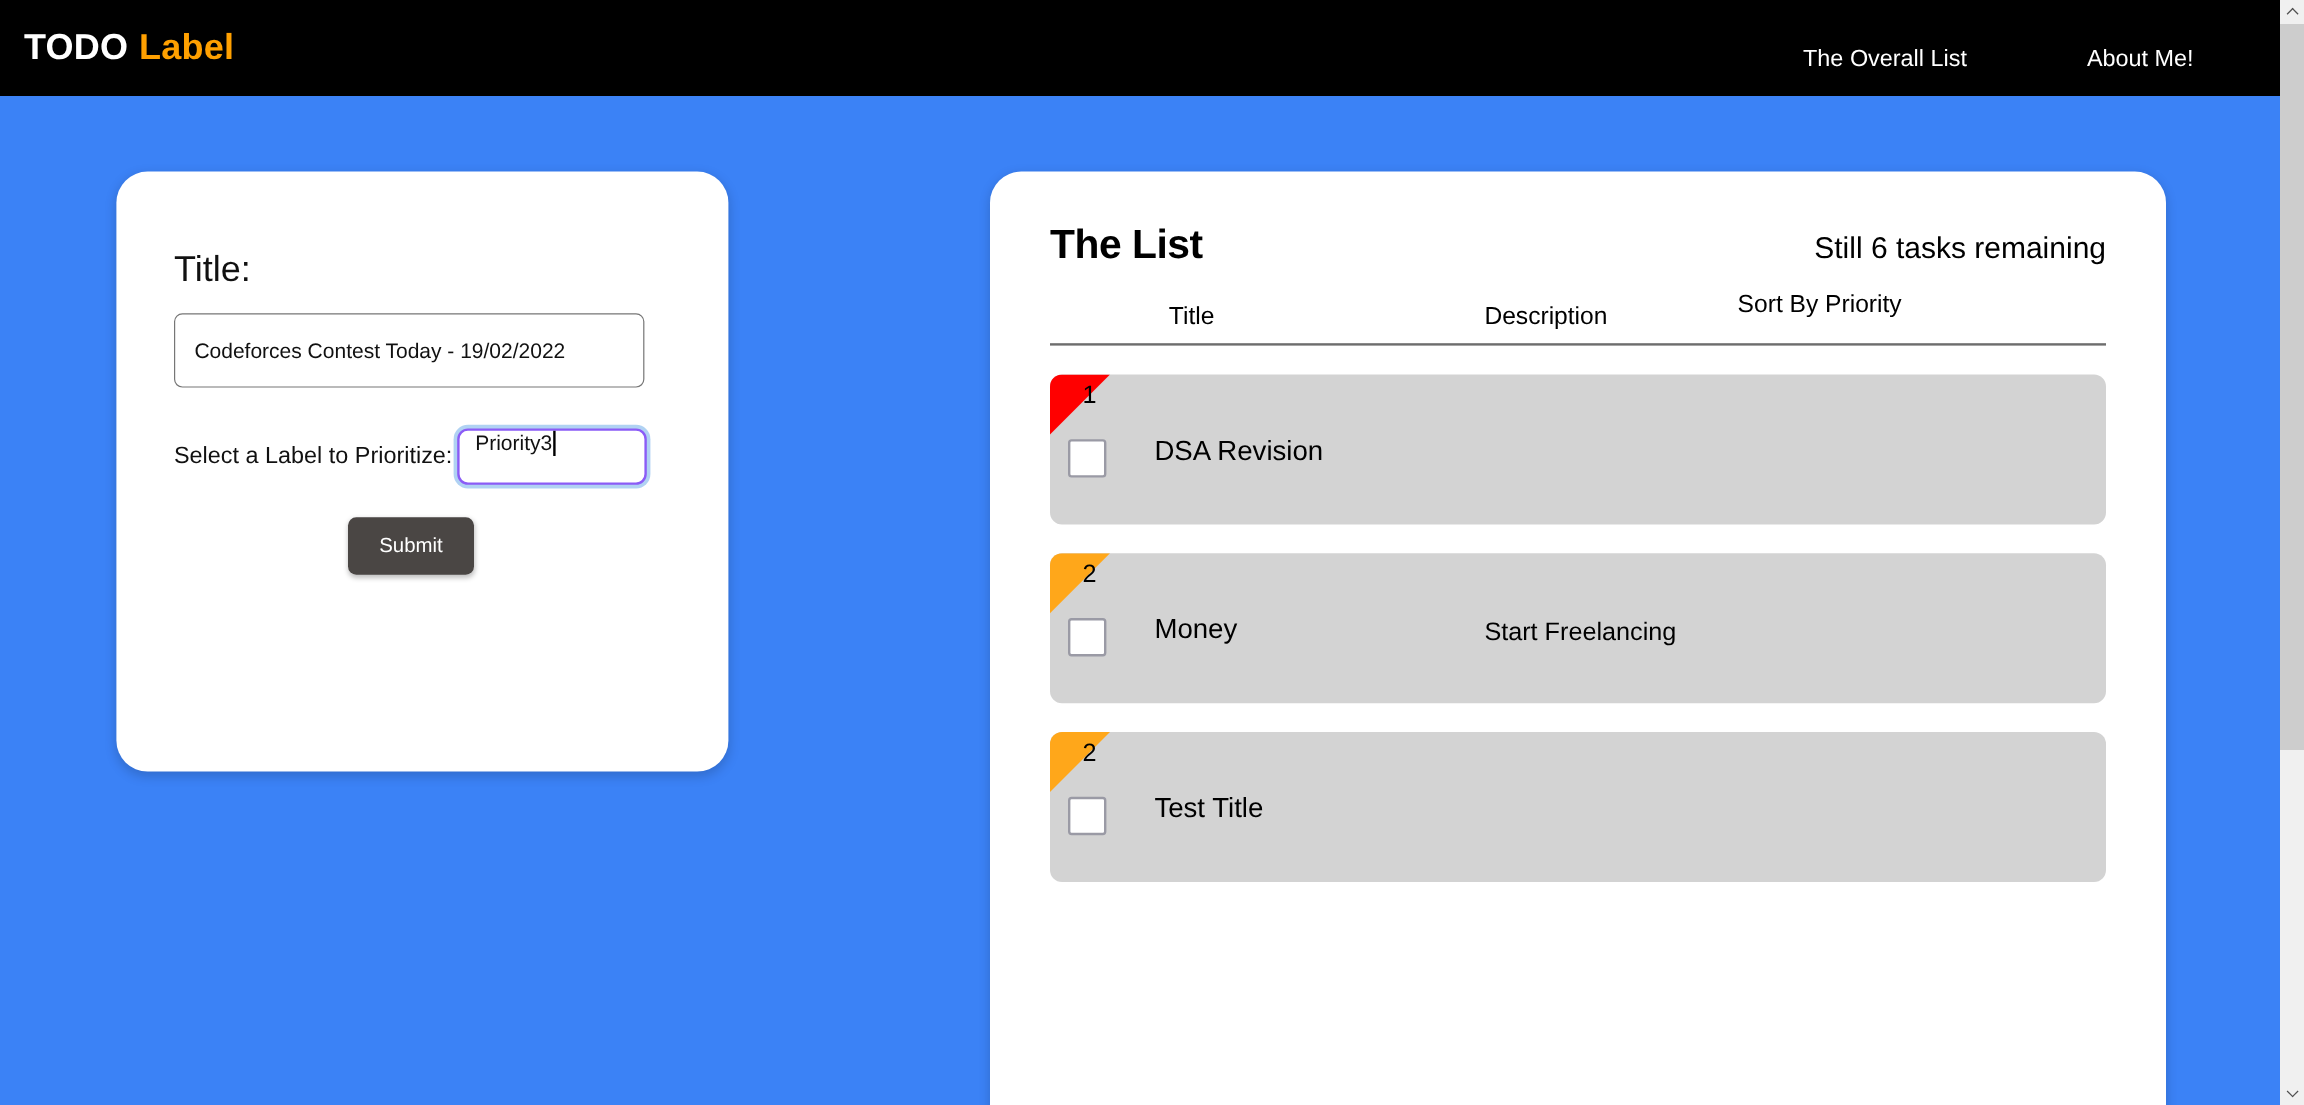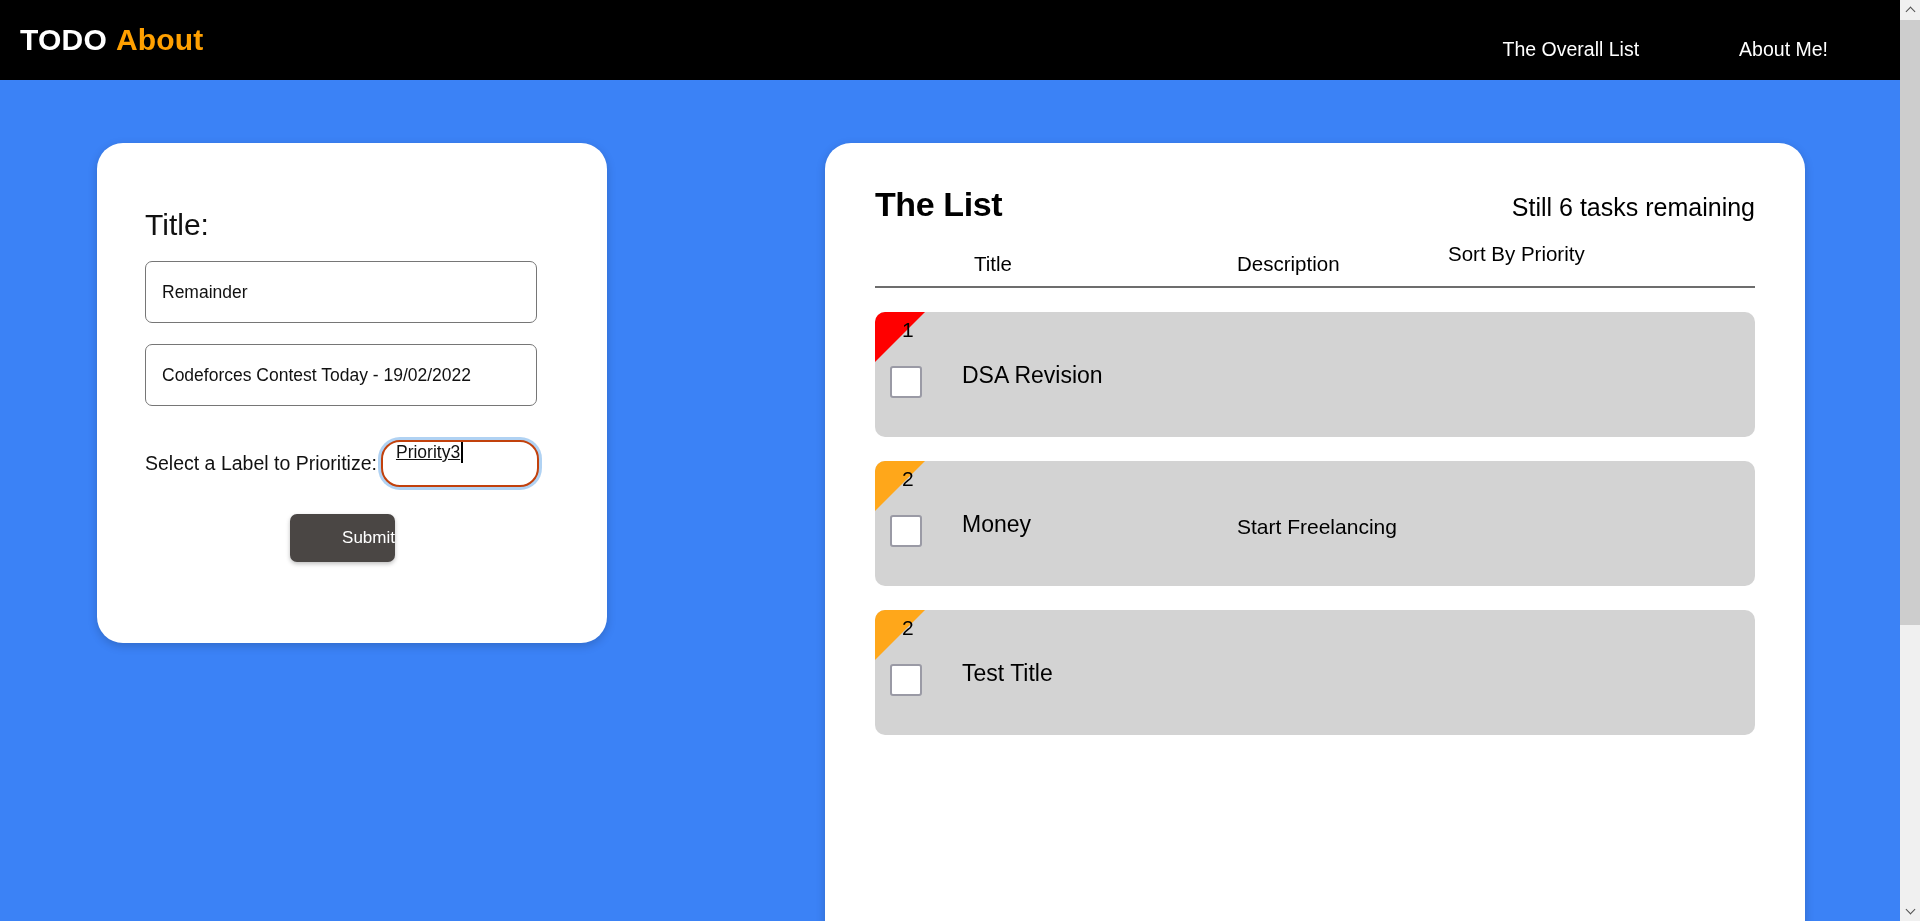--- a/index.html
+++ b/index.html
@@ -118,31 +118,30 @@
     gap: 4px;
   }
   #priority-label {
     font-size: 19.5px;
     color: #111111;
     white-space: nowrap;
   }
   #priority-input {
     width: 158px;
     height: 47px;
-    border: 2px solid #c2410c;
-    border-radius: 19px;
+    border: 2px solid #8b5cf6;
+    border-radius: 9px;
     padding: 0 13px;
     font-size: 17.5px;
     font-family: "Liberation Sans", sans-serif;
     color: #111111;
     background: #ffffff;
     outline: none;
     box-shadow: 0 0 0 3px rgba(66,148,226,0.42);
     position: relative;
-    text-decoration: underline;
   }
   #priority-caret {
     display: inline-block;
     width: 1.5px;
     height: 21px;
     background: #000;
     vertical-align: middle;
     margin-left: 1px;
   }
   #priority-input-visual {
@@ -157,21 +156,20 @@
     width: 105px;
     height: 48px;
     background: #4a4644;
     color: #ffffff;
     border: none;
     border-radius: 7px;
     font-size: 17px;
     font-family: "Liberation Sans", sans-serif;
     cursor: pointer;
     box-shadow: 0 2px 4px rgba(0,0,0,0.25);
-    text-align: right;
   }
 
   
   #list-card {
     left: 825px;
     top: 63px;
     width: 980px;
     height: 830px;
     padding: 42px 50px 0 50px;
     overflow: hidden;
@@ -317,34 +315,33 @@
   }
 </style>
 </head>
 <body>
 
 <div id="page">
 
   <div id="navbar">
     <div id="brand">
       <span class="todo">TODO</span>
-      <span class="list">About</span>
+      <span class="list">Label</span>
     </div>
     <div id="nav-links">
       <a class="nav-link" href="#">The Overall List</a>
       <a class="nav-link" href="#">About Me!</a>
     </div>
   </div>
 
   <div id="content">
 
     <div id="form-card" class="card">
 
       <div id="title-label" class="field-label">Title:</div>
-      <input id="title-input" class="text-input" type="text" value="Remainder" style="">
 
       <input id="desc-input" class="text-input" type="text" value="Codeforces Contest Today - 19/02/2022" style="">
 
       <div id="priority-row">
         <span id="priority-label">Select a Label to Prioritize:</span>
         <div id="priority-input">
           <div id="priority-input-visual">
             <span>Priority3</span>
             <span id="priority-caret"></span>
           </div>

